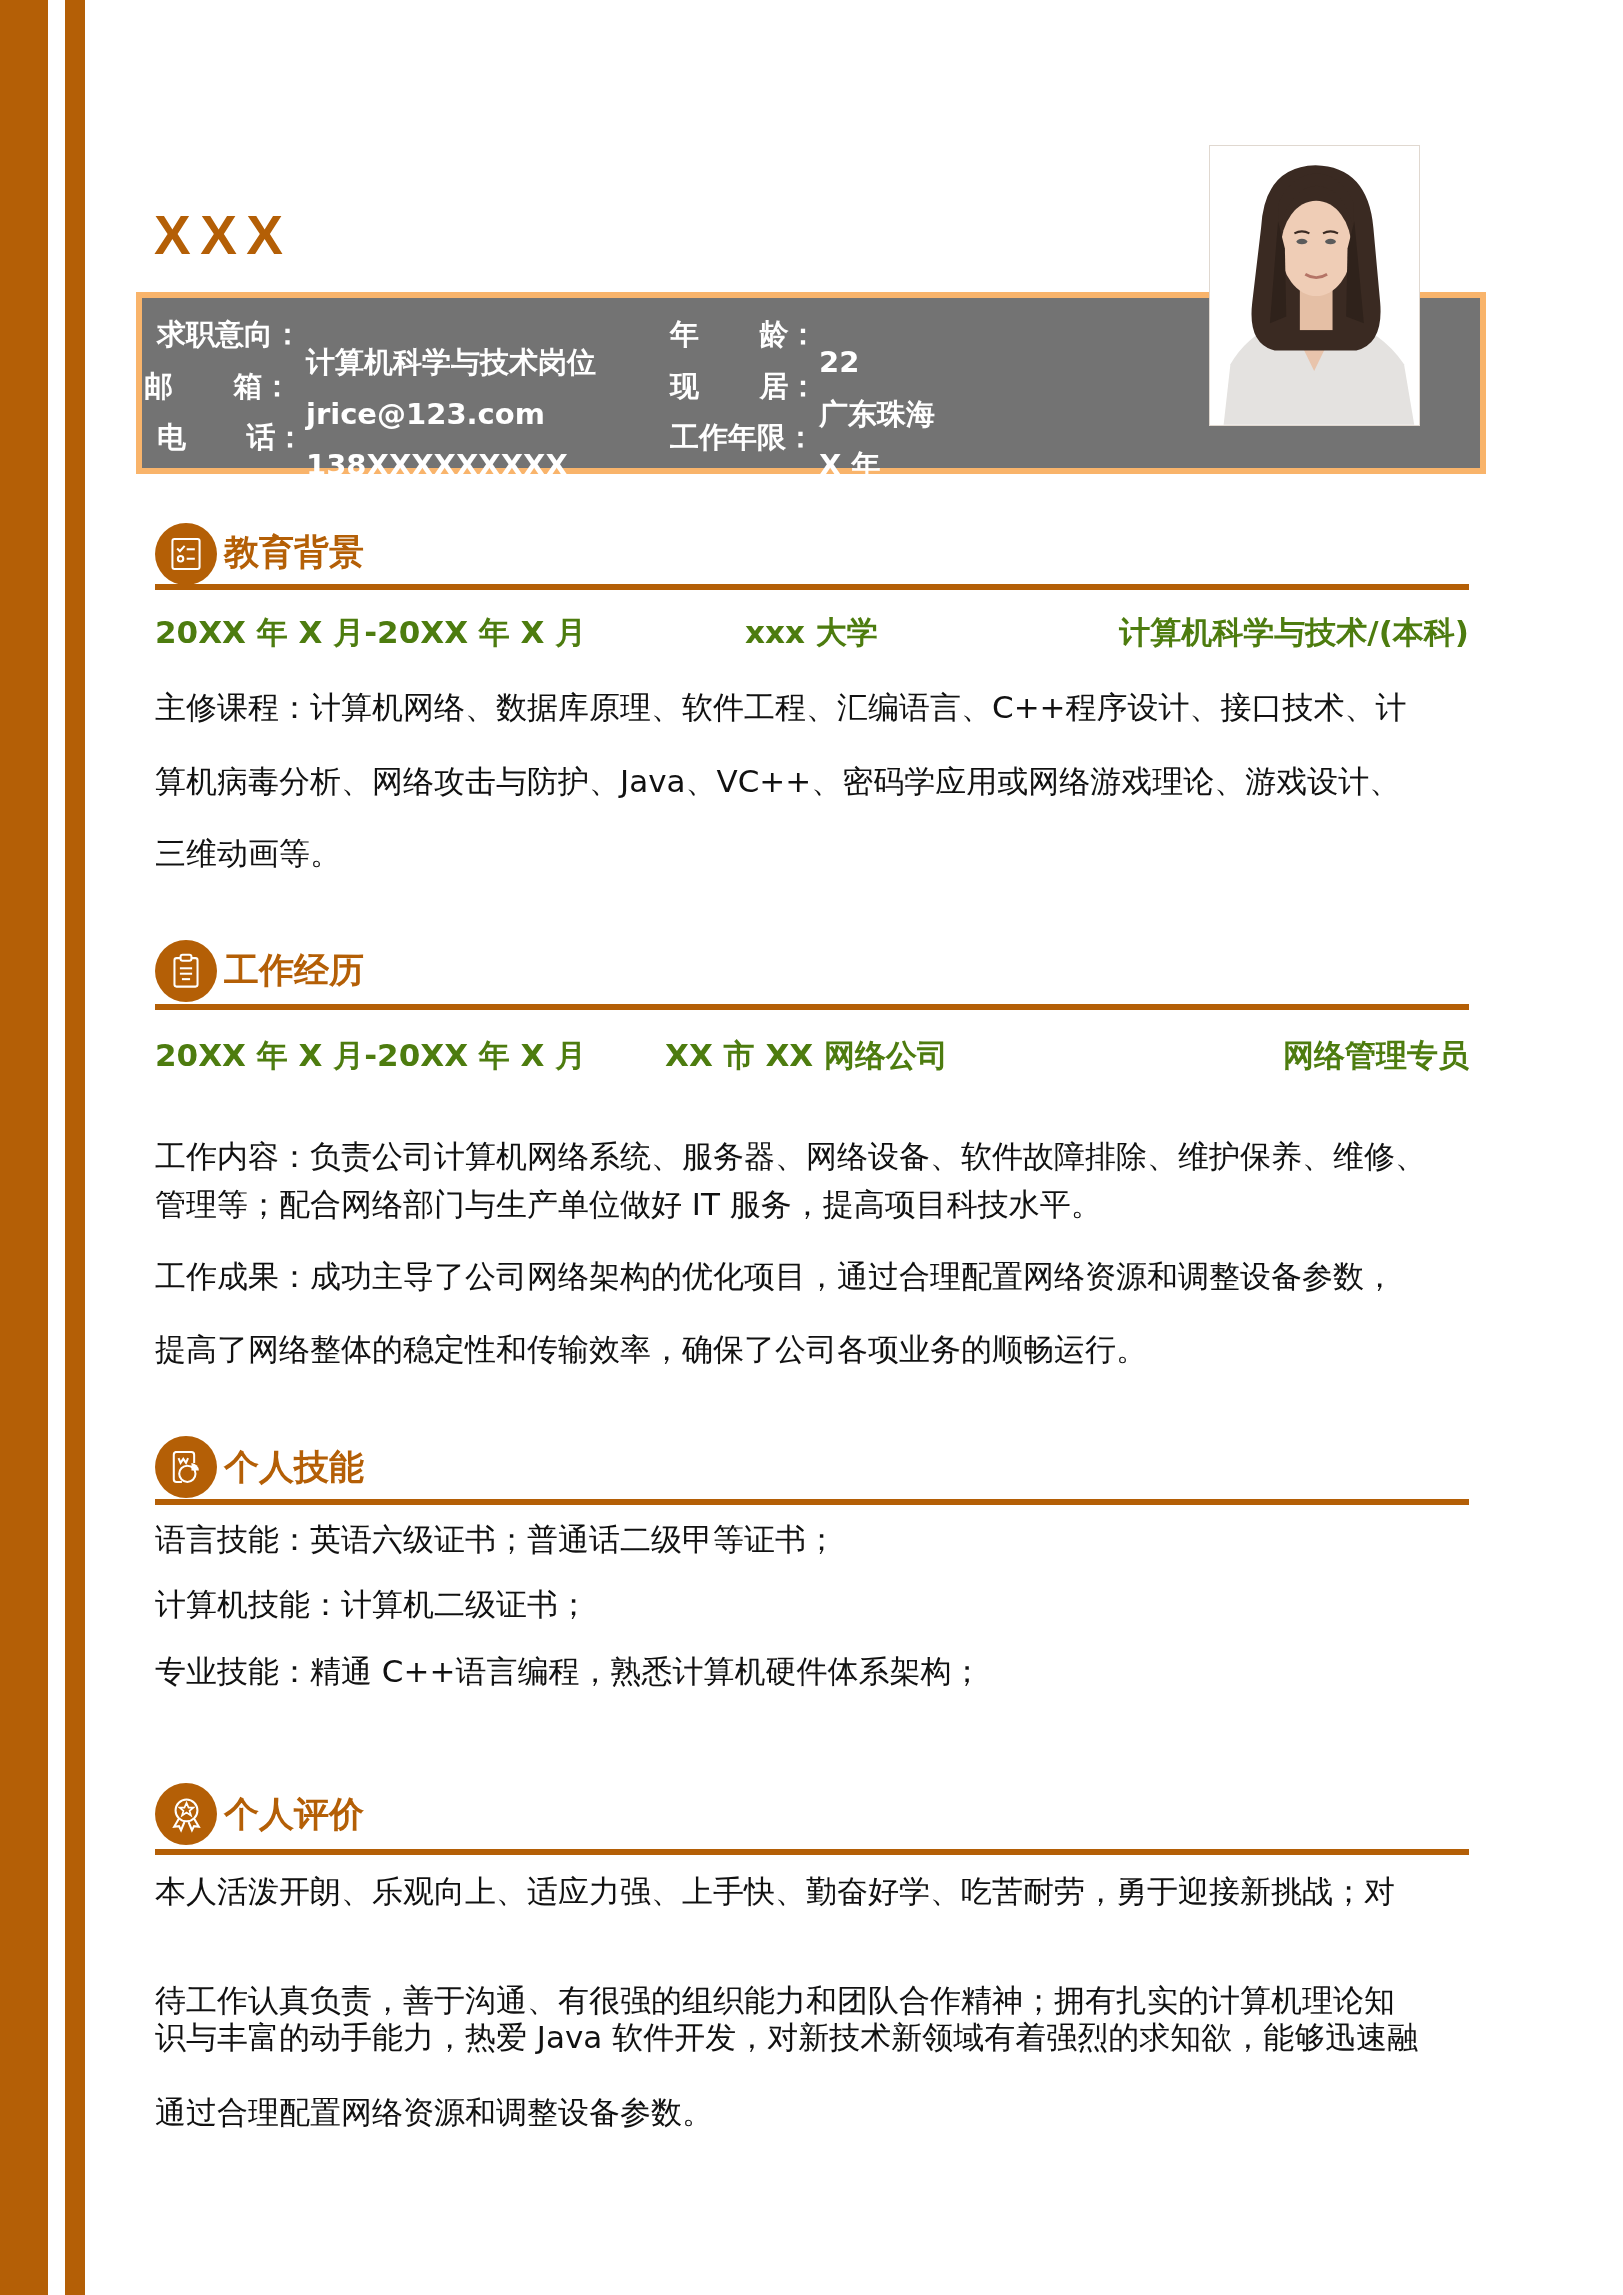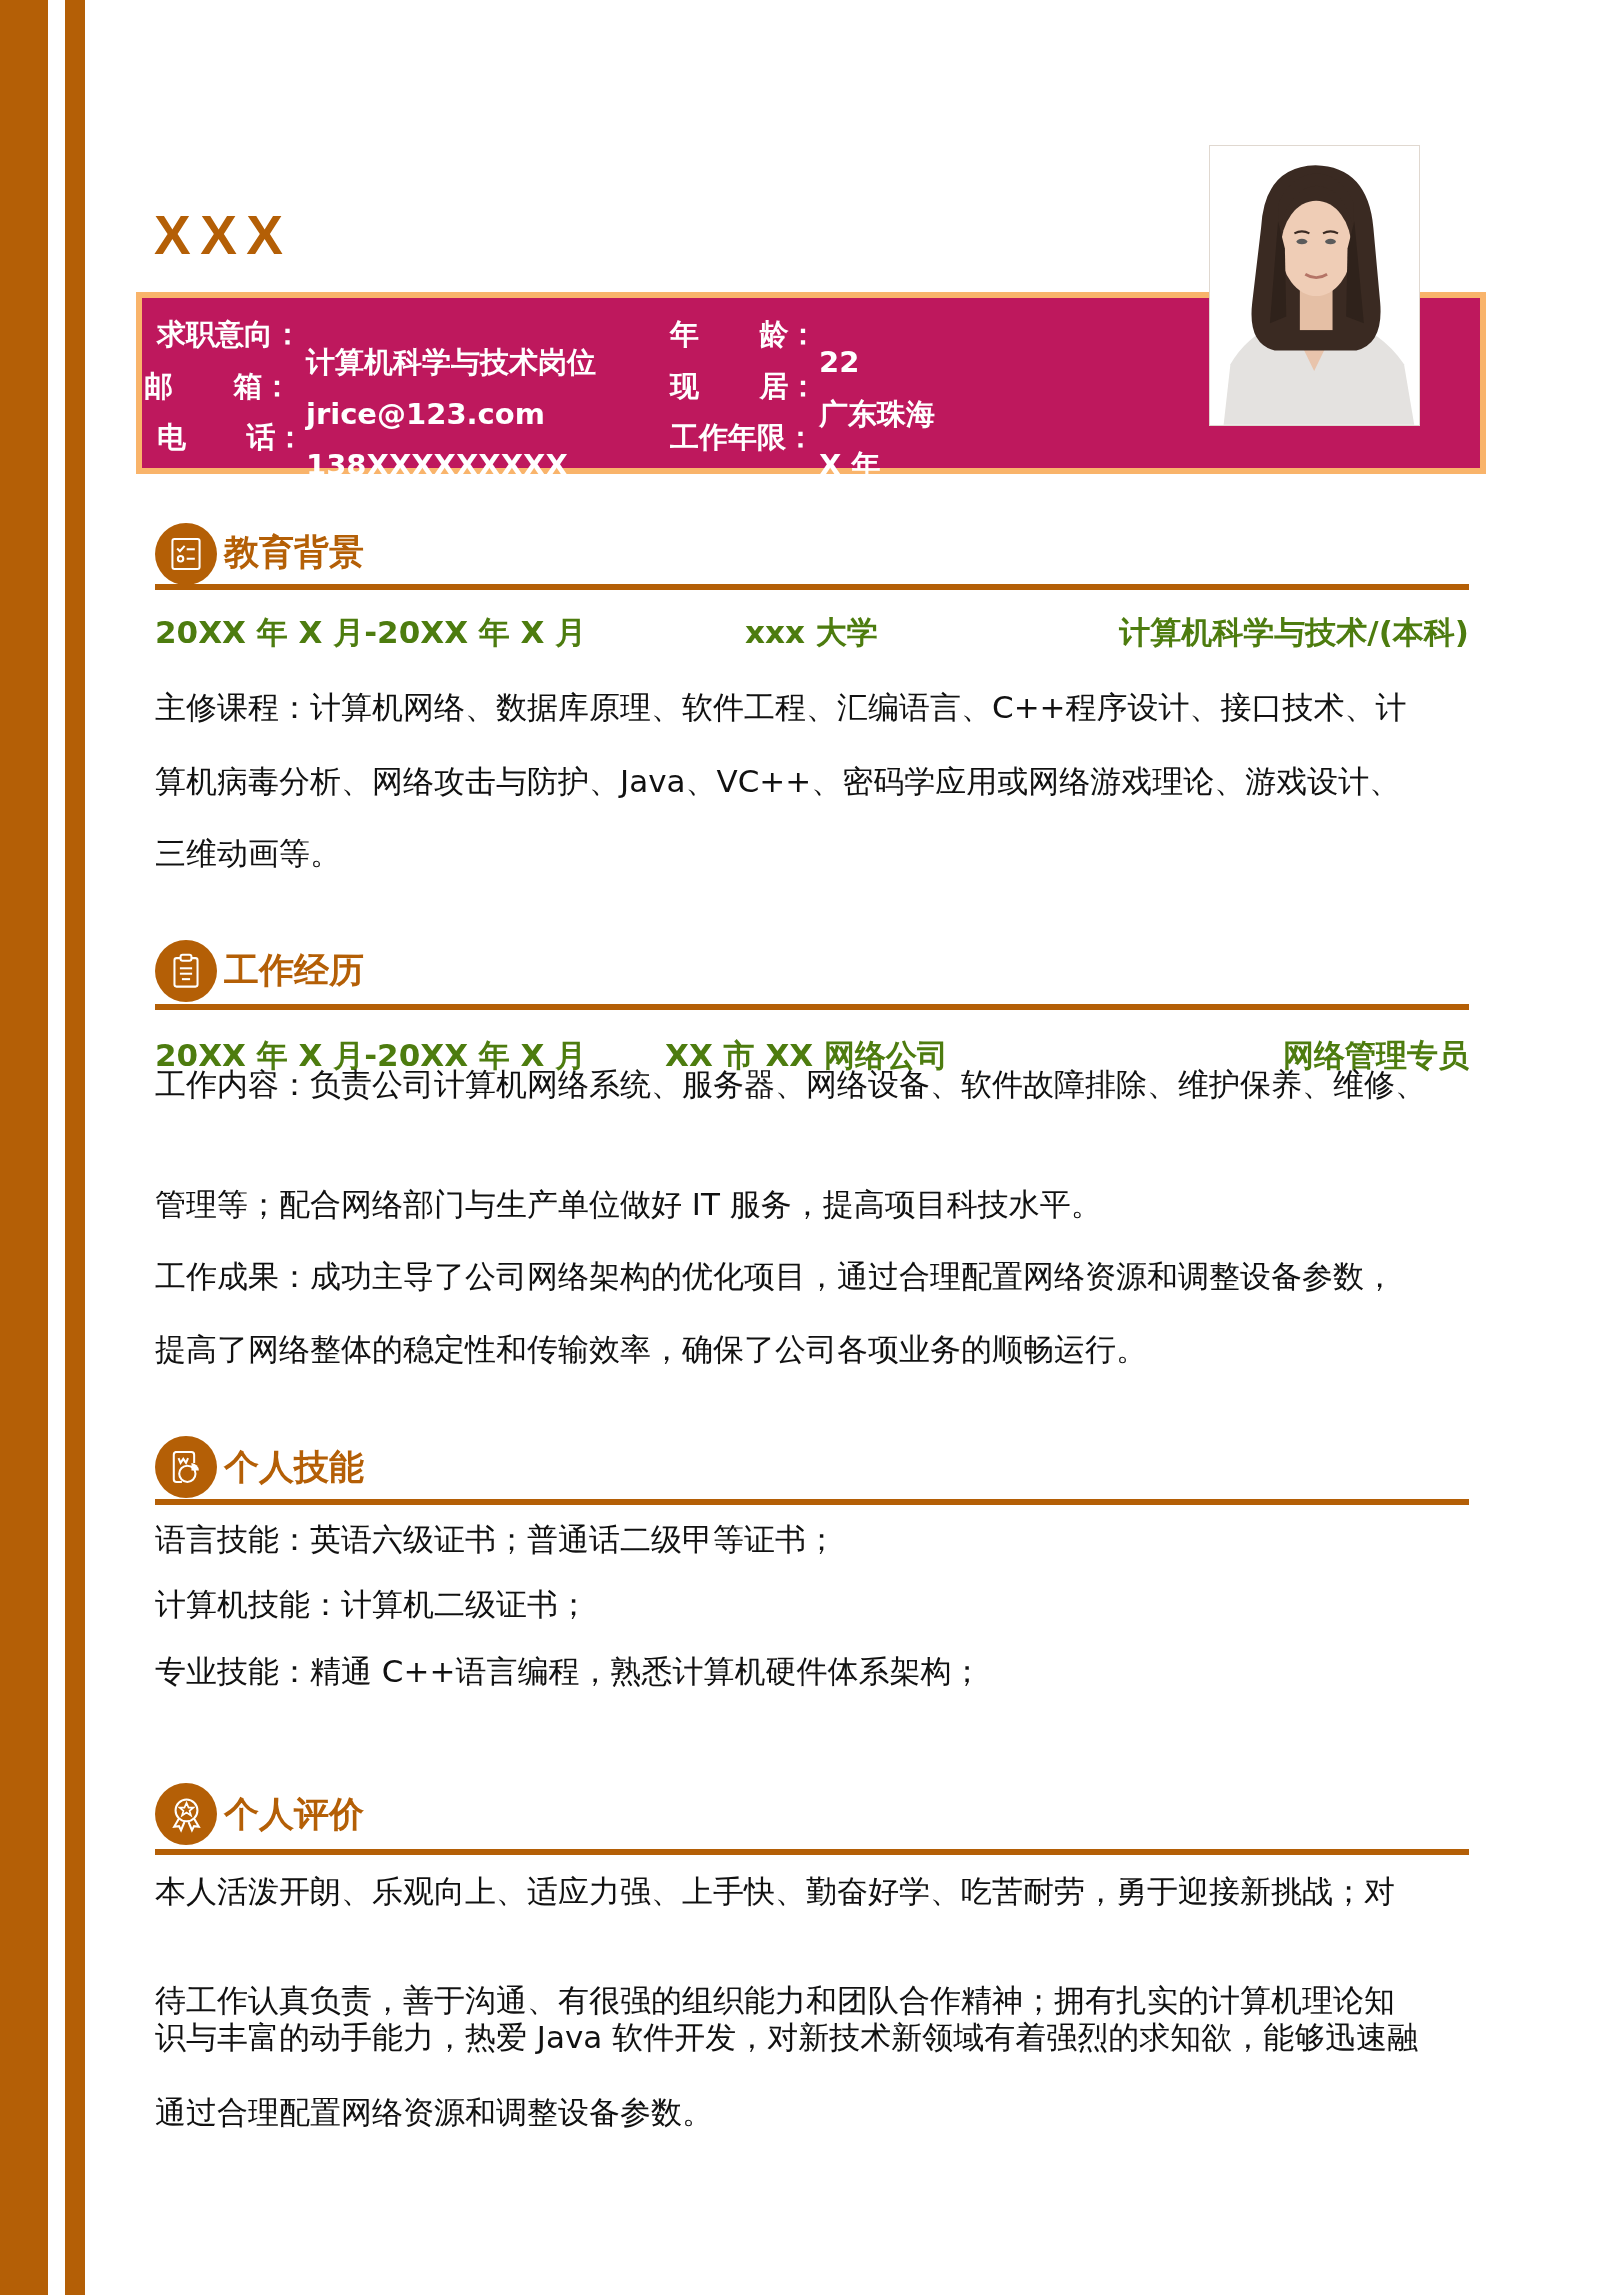--- a/index.html
+++ b/index.html
@@ -12,21 +12,21 @@
   .bar-2 { left: 65px; width: 20px; }
 
   .name {
     position: absolute; left: 154px; top: 205px; font-size: 55px; font-weight: bold;
     color: #B45F06; letter-spacing: 9.5px; line-height: 61px;
     font-family: "Liberation Sans", sans-serif;
   }
 
   .info-box {
     position: absolute; left: 136px; top: 292px; width: 1338px; height: 170px;
-    background: #be185d; border: 6.1px solid #F9B46B;
+    background: #737373; border: 6.1px solid #F9B46B;
   }
   .info-row { position: absolute; left: 0; height: 41px; line-height: 41px; color: #fff;
     font-size: 29px; font-weight: bold; white-space: nowrap; }
   .info-label { position: absolute; white-space: pre; }
   .info-value { position: absolute; margin-top: 28px; }
 
   .photo {
     position: absolute; left: 1209px; top: 145px; width: 209px; height: 279px;
     background: #ffffff; border: 1.4px solid #E0D8D0; overflow: hidden;
   }
@@ -134,21 +134,21 @@
     <line x1="22" y1="40" x2="34" y2="40" stroke="#fff" stroke-width="3"></line>
   </svg>
 </div>
 <div class="section-title" style="top:950px;">工作经历</div>
 <div class="rule" style="top:1004px;"></div>
 <div class="sub-row" style="top:1035px;">
   <span style="left:0;">20XX 年 X 月-20XX 年 X 月</span>
   <span style="left:510px;">XX 市 XX 网络公司</span>
   <span style="right:0;">网络管理专员</span>
 </div>
-<div class="body-line" style="top:1064px;font-family:Liberation Serif, serif;">工作内容：负责公司计算机网络系统、服务器、网络设备、软件故障排除、维护保养、维修、</div>
+<div class="body-line" style="top:1136px;font-family:Liberation Serif, serif;">工作内容：负责公司计算机网络系统、服务器、网络设备、软件故障排除、维护保养、维修、</div>
 <div class="body-line" style="top:1184px;">管理等；配合网络部门与生产单位做好 IT 服务，提高项目科技水平。</div>
 <div class="body-line" style="top:1256px;">工作成果：成功主导了公司网络架构的优化项目，通过合理配置网络资源和调整设备参数，</div>
 <div class="body-line" style="top:1329px;">提高了网络整体的稳定性和传输效率，确保了公司各项业务的顺畅运行。</div>
 
 <div class="section-icon" style="top:1436px;">
   <svg width="38" height="38" viewBox="0 0 56 56">
     <path d="M12 6 L36 6 Q40 6 40 10 L40 22 M22 50 L14 50 Q10 50 10 46 L10 10 Q10 6 14 6" fill="none" stroke="#fff" stroke-width="3"></path>
     <path d="M17 15 L20 22 L24 16 L28 22 L31 15" fill="none" stroke="#fff" stroke-width="3"></path>
     <circle cx="30" cy="38" r="12" fill="none" stroke="#fff" stroke-width="3"></circle>
     <path d="M36 22 A12 12 0 0 1 47 33 L36 33 Z" fill="#fff"></path>

